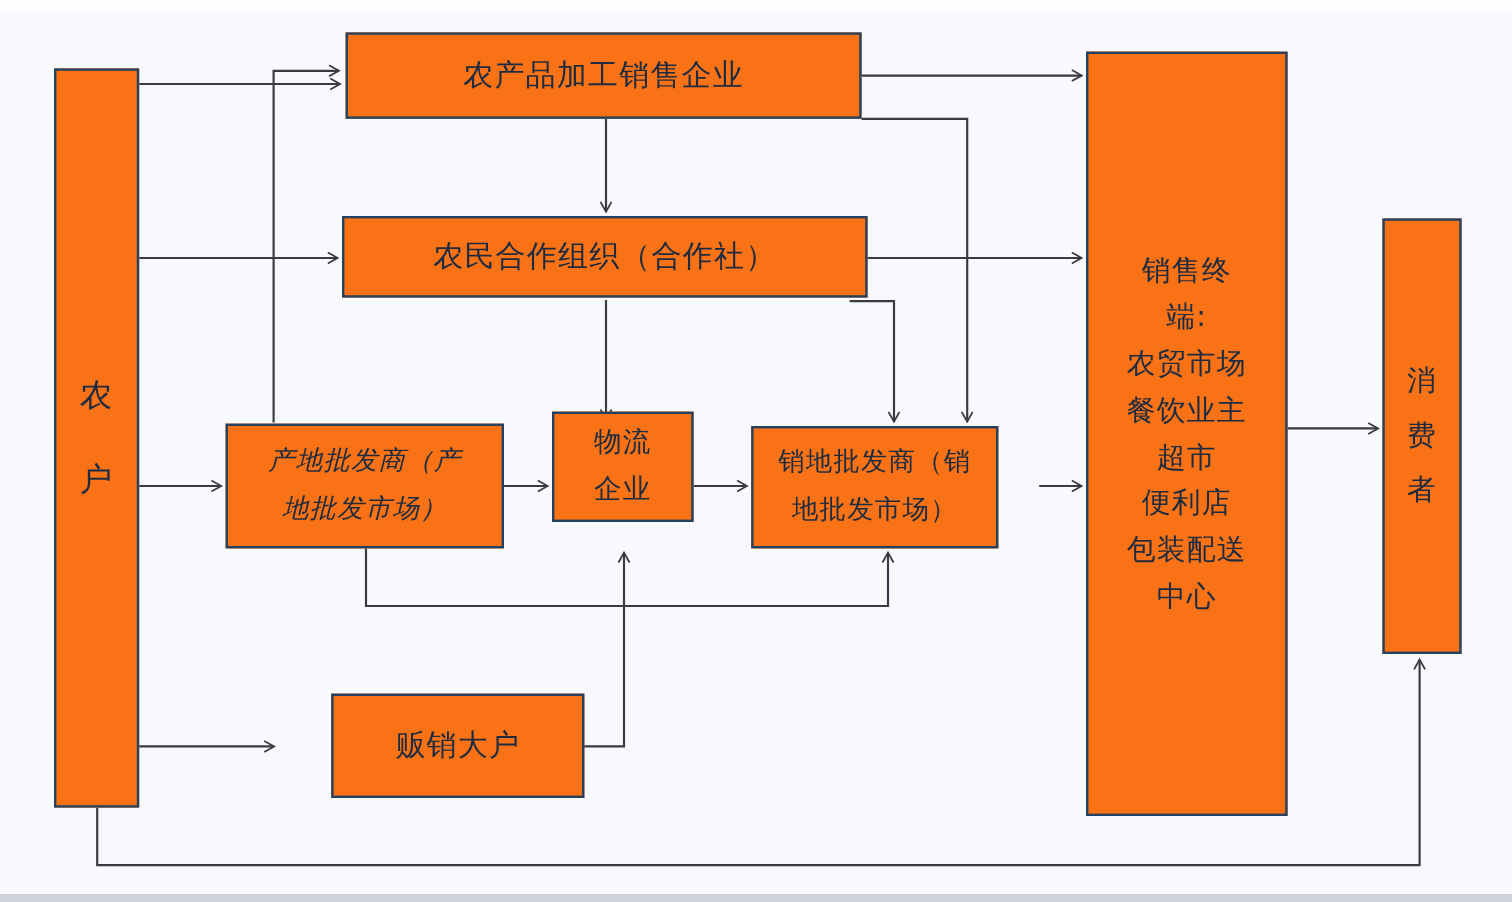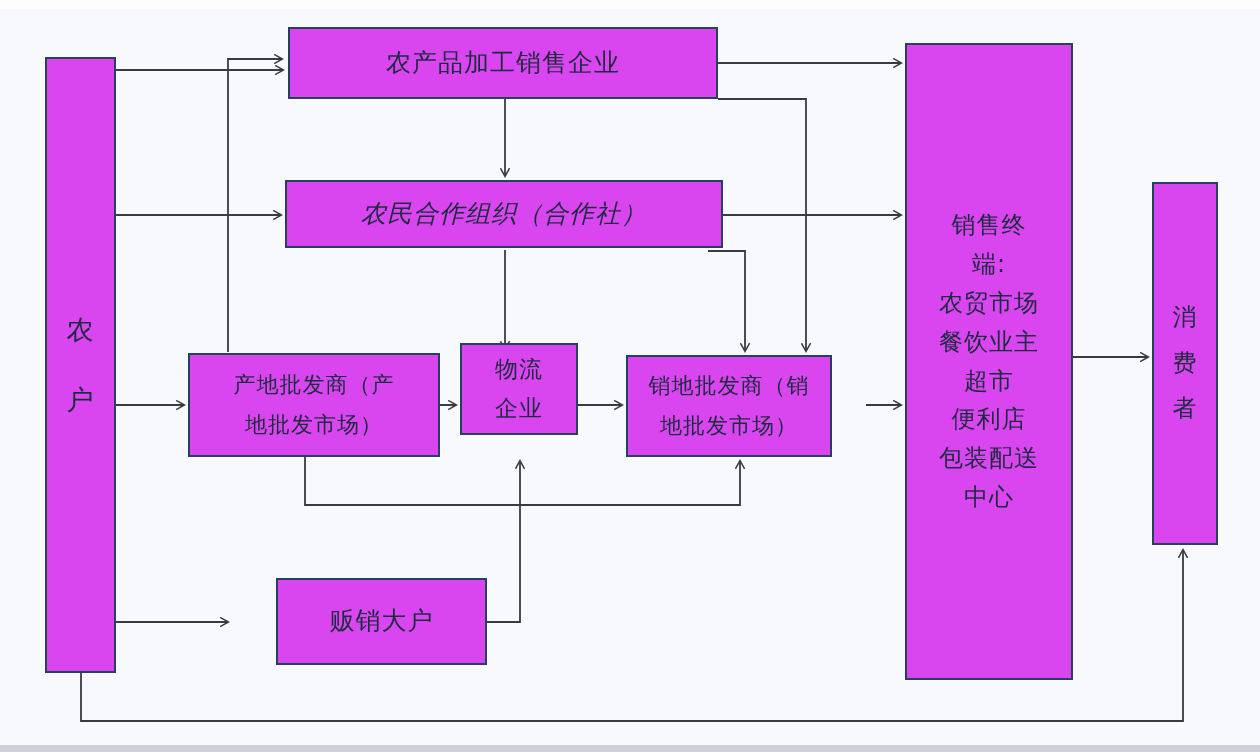--- a/index.html
+++ b/index.html
@@ -20,34 +20,34 @@
   .bottom-strip{
     position:absolute;left:0;top:745px;width:1260px;height:7px;
     background:#cfd2d8;
   }
   .edges{
     position:absolute;left:0;top:0;width:1260px;height:752px;
     pointer-events:none;
   }
   .node{
     position:absolute;
-    background:#d946ef;
+    background:#f97316;
     border:2px solid #25415f;
     box-sizing:border-box;
     display:flex;align-items:center;justify-content:center;
     color:#1c2b3f;
     text-align:center;
     white-space:pre-line;
     line-height:1.45;
     letter-spacing:1px;
   }
   .node-farmer        {left:45px;  top:57px;  width:71px;  height:616px; font-size:27px; line-height:2.6;}
   .node-processor     {left:288px; top:27px;  width:430px; height:72px;  font-size:25px;}
-  .node-coop          {left:285px; top:180px; width:438px; height:68px;  font-size:25px;font-style:italic;}
-  .node-origin        {left:188px; top:353px; width:252px; height:104px; font-size:22px; line-height:1.8;}
+  .node-coop          {left:285px; top:180px; width:438px; height:68px;  font-size:25px;}
+  .node-origin        {left:188px; top:353px; width:232px; height:104px; font-size:22px; line-height:1.8;font-style:italic;}
   .node-logistics     {left:460px; top:343px; width:118px; height:92px; font-size:23px; line-height:1.7;}
   .node-dest          {left:626px; top:355px; width:206px; height:102px; font-size:22px; line-height:1.8;}
   .node-trader        {left:232px; top:578px; width:211px; height:87px;  font-size:25px;margin-left:44px;}
   .node-terminal      {left:905px; top:43px;  width:168px; height:637px; font-size:24px; line-height:1.62;text-align:center;}
   .node-consumer      {left:1152px;top:182px; width:66px;  height:363px; font-size:24px; line-height:1.9;}
 </style>
 </head>
 <body>
 
 <div class="canvas">

